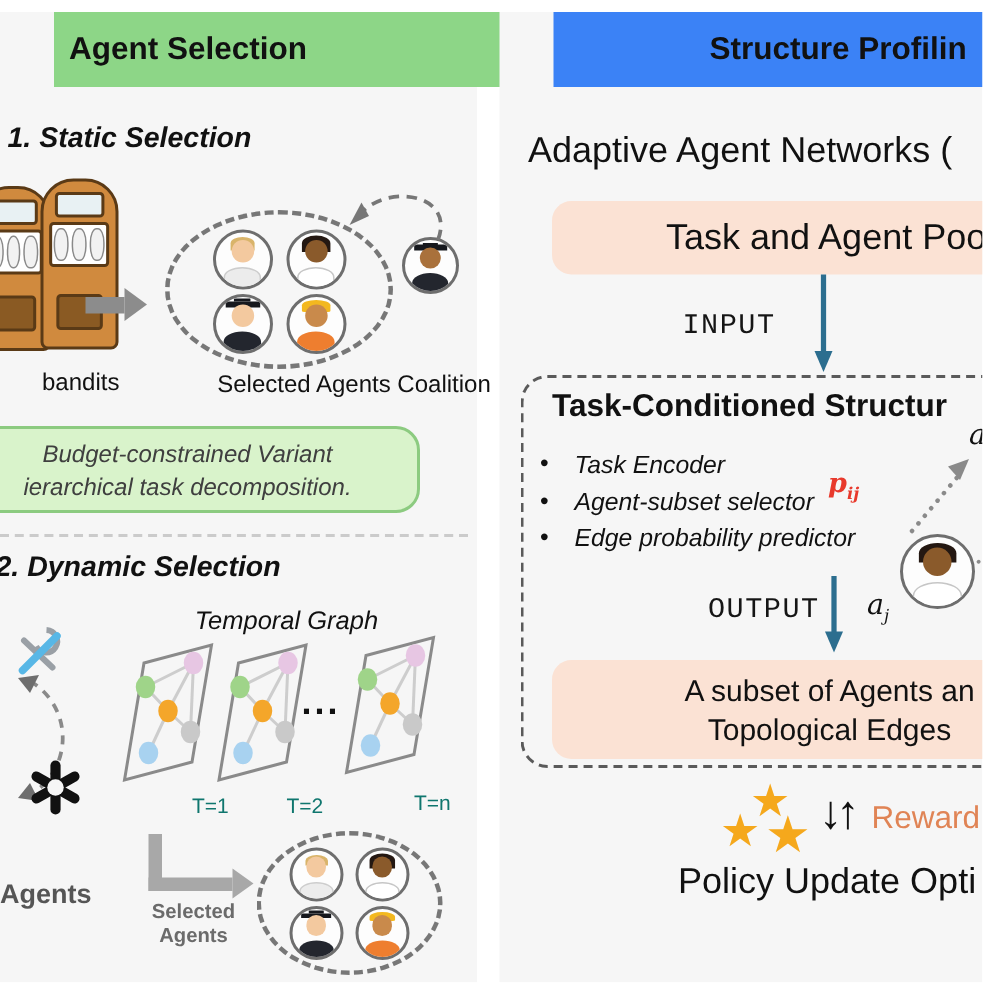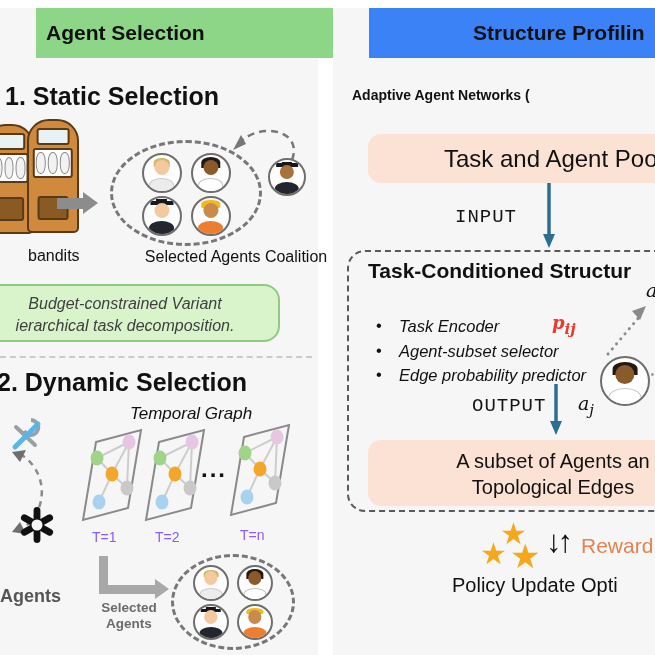--- a/index.html
+++ b/index.html
@@ -6,21 +6,21 @@
   #canvas{position:relative;width:655px;height:655px;overflow:hidden;background:#fff;
           font-family:"Liberation Sans",sans-serif;color:#111;}
   .panel{position:absolute;top:8px;height:647px;background:#F6F6F6;}
   #panel-left{left:0;width:318px;}
   #panel-right{left:333px;width:322px;}
   .hdr{position:absolute;top:8px;height:50px;display:block;overflow:hidden;margin-left:36px;}
   #hdr-left{left:0;width:318px;background:#8DD687;}
   #hdr-left .hdr-t{position:absolute;left:10px;top:0;line-height:50px;font-size:21px;font-weight:bold;}
   #hdr-right{left:333px;width:322px;background:#3b82f6;}
   #hdr-right .hdr-t{position:absolute;left:104px;top:0;line-height:50px;font-size:21px;font-weight:bold;white-space:nowrap;}
-  .sec-title{position:absolute;font-size:25px;font-weight:bold;white-space:nowrap;}
+  .sec-title{position:absolute;font-size:19px;font-weight:bold;white-space:nowrap;font-style:italic;}
   
   .slot{position:absolute;width:50px;height:110px;background:#D08A3E;border:2.5px solid #5A3A16;
         border-radius:22px 22px 5px 5px;box-sizing:border-box;}
   .slot .win{position:absolute;top:7px;left:50%;transform:translateX(-50%);width:60%;height:13px;
         background:#E8F1F3;border:2px solid #5A3A16;border-radius:3px;}
   .slot .reels{position:absolute;top:27px;left:50%;transform:translateX(-50%);width:76%;height:26px;
         background:#FFF;border:2px solid #5A3A16;border-radius:3px;display:flex;justify-content:space-around;align-items:center;}
   .slot .reel{width:22%;height:76%;background:#F2F2F2;border:1.5px solid #8A8A8A;border-radius:45%;}
   .slot .tray{position:absolute;bottom:11px;left:50%;transform:translateX(-50%);width:56%;height:20px;
         background:#8A5A23;border:2px solid #5A3A16;border-radius:3px;}
@@ -62,52 +62,52 @@
   .av-worker .head{background:#C98A4B}.av-worker .torso{background:#EE7E2F}
   .av-worker .hat{display:block;top:8%;left:50%;transform:translateX(-50%);width:54%;height:20%;
         background:#F3B81F;border-radius:50% 50% 10% 10%;}
   .cap-label{position:absolute;font-size:16px;white-space:nowrap;margin-left:28px;}
   
   #note-box{position:absolute;left:-30px;top:284px;width:310px;height:58px;background:#D9F3CB;
         border:2px solid #8CCB80;border-radius:16px;box-sizing:border-box;text-align:center;
         font-style:italic;color:#3F3F3F;font-size:16px;line-height:1.4;padding-top:7px;}
   #divider{position:absolute;left:0;top:356px;width:312px;border-top:2px dashed #CBCBCB;}
   .it-label{position:absolute;font-style:italic;font-size:17px;white-space:nowrap;}
-  .t-label{position:absolute;font-size:14px;color:#8b5cf6;white-space:nowrap;}
+  .t-label{position:absolute;font-size:14px;color:#0f766e;white-space:nowrap;margin-left:36px;}
   #dots{position:absolute;left:201px;top:455px;font-size:24px;font-weight:bold;letter-spacing:2px;color:#111;}
   #agents-label{position:absolute;left:0;top:586px;font-size:18px;font-weight:bold;color:#555;}
   #sel-agents-label{position:absolute;left:98px;top:600px;width:62px;text-align:center;
         font-size:13.5px;font-weight:bold;color:#6B6B6B;line-height:1.15;}
   
-  .big-b{position:absolute;font-weight:bold;font-size:14px;white-space:nowrap;}
+  .big-b{position:absolute;font-weight:normal;font-size:24px;white-space:nowrap;}
   .peach{position:absolute;background:#FBE2D4;border-radius:13px;}
   #pool-box{left:368px;top:134px;width:370px;height:49px;}
   #pool-box span{position:absolute;left:76px;top:0;line-height:49px;font-size:24px;white-space:nowrap;}
   .mono{position:absolute;font-family:"Liberation Mono",monospace;font-size:19px;letter-spacing:1px;color:#151515;white-space:nowrap;}
   #dashdot-box{position:absolute;left:347px;top:250px;width:360px;height:262px;border:2px dashed #5A5A5A;
         border-radius:18px;box-sizing:border-box;}
   #module-title{position:absolute;left:368px;top:259px;font-size:21px;font-weight:bold;white-space:nowrap;}
-  #bullets{position:absolute;left:352px;top:301px;margin:16px;padding:0;list-style:none;}
+  #bullets{position:absolute;left:352px;top:301px;margin:0;padding:0;list-style:none;}
   #bullets li{position:relative;padding-left:31px;font-style:italic;font-size:16.5px;height:24.5px;white-space:nowrap;}
   #bullets li::before{content:"•";position:absolute;left:8px;top:-1px;font-style:normal;}
   .math{font-family:"DejaVu Serif",serif;font-style:italic;}
   #pij{position:absolute;left:552px;top:312px;font-size:18px;color:#E8392C;font-weight:bold;}
-  #pij sub,#aj-label sub{font-size:15px;}
+  #pij sub,#aj-label sub{font-size:11px;}
   #ai-partial{position:absolute;left:646px;top:279px;font-size:19px;}
   #aj-label{position:absolute;left:578px;top:392px;font-size:19px;}
   #aj-avatar{position:absolute;left:600px;top:356px;}
   #result-box{left:368px;top:440px;width:370px;height:66px;text-align:center;font-size:20px;line-height:1.3;padding-top:8px;box-sizing:border-box;}
   #stars{position:absolute;left:482px;top:522px;width:70px;height:60px;}
   #stars span{position:absolute;color:#F5A81C;}
   #stars .s1{left:18px;top:-6px;font-size:30px;}
   #stars .s2{left:-2px;top:14px;font-size:30px;}
   #stars .s3{left:28px;top:14px;font-size:34px;}
   #updown{position:absolute;left:546px;top:524px;font-size:31px;font-weight:bold;letter-spacing:-4px;color:#111;}
   #reward{position:absolute;left:581px;top:534px;font-size:21px;color:#E08455;white-space:nowrap;}
-  #policy{position:absolute;left:452px;top:574px;font-size:20px;white-space:nowrap;text-align:center;}
+  #policy{position:absolute;left:452px;top:574px;font-size:24px;white-space:nowrap;text-align:center;}
   svg{position:absolute;overflow:visible;}
 </style>
 </head>
 <body>
 
 <div id="canvas">
 
   <div class="panel" id="panel-left"></div>
   <div class="hdr" id="hdr-left">
     <span class="hdr-t">Agent Selection</span>

